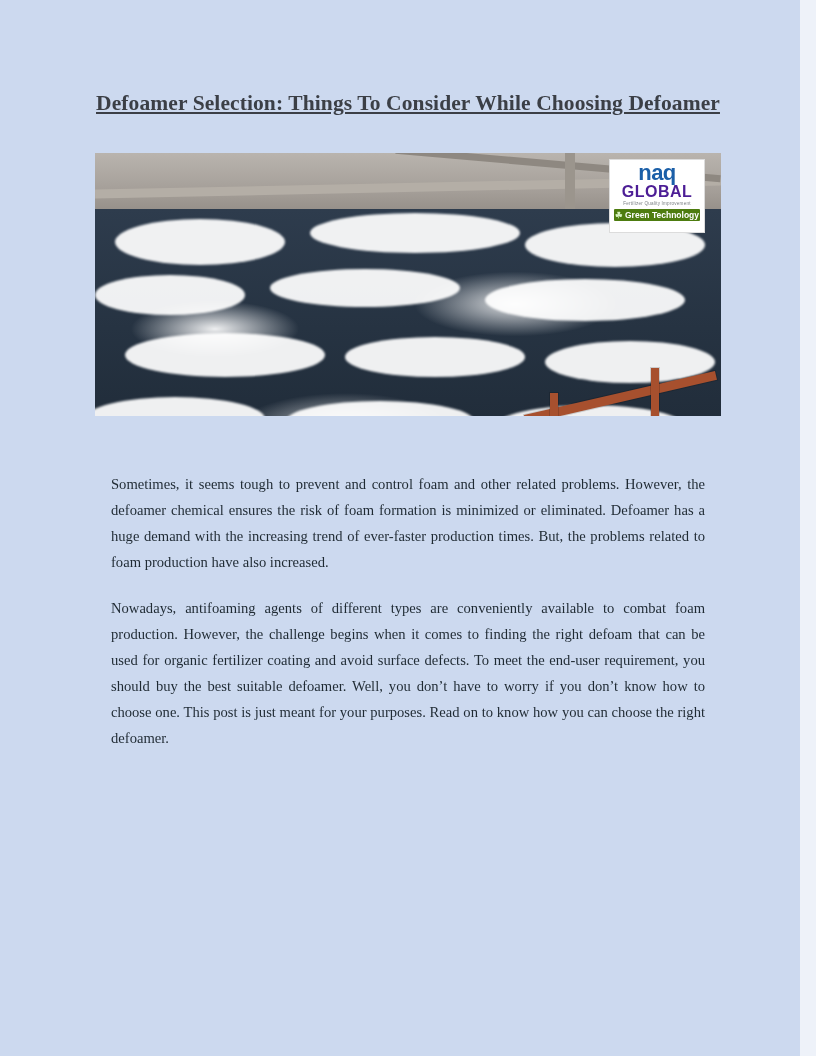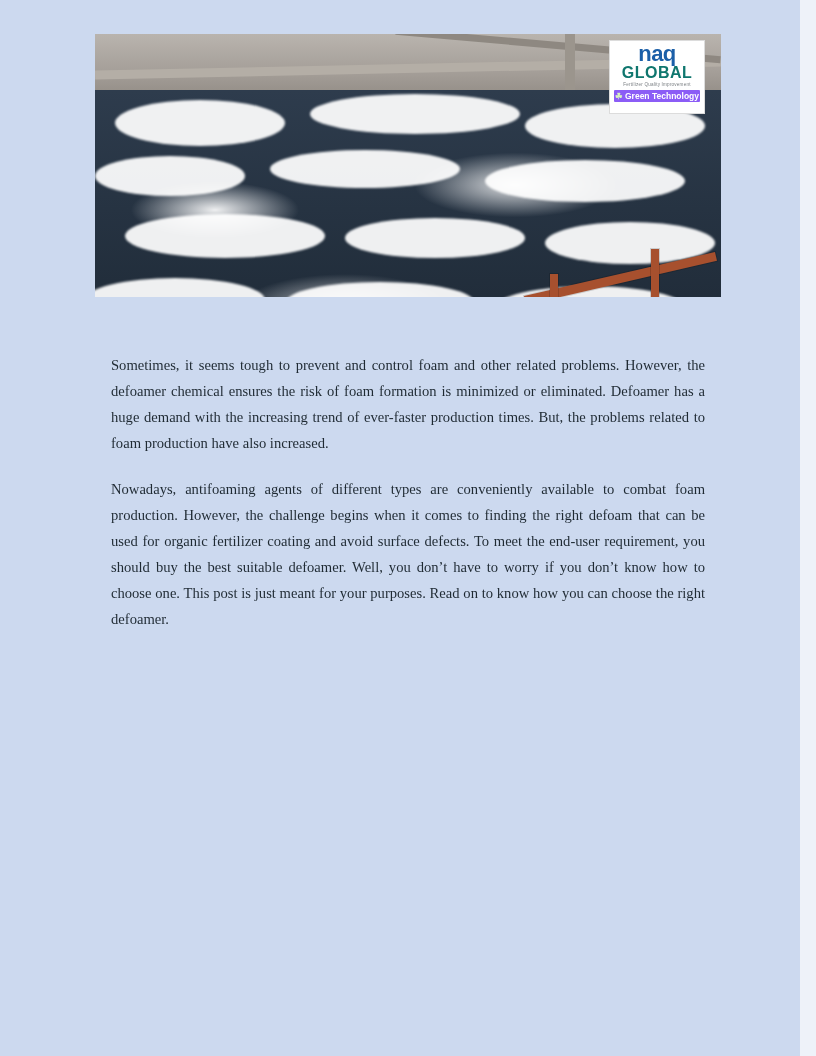--- a/index.html
+++ b/index.html
@@ -165,34 +165,34 @@
   .logo-naq {
     font-size: 22px;
     font-weight: bold;
     color: #1b5fa8;
     line-height: 0.95;
     letter-spacing: -0.5px;
   }
   .logo-global {
     font-size: 16px;
     font-weight: bold;
-    color: #0f766e;
+    color: #4c1d95;
     line-height: 1;
     letter-spacing: 0.5px;
   }
   .logo-tag {
     font-size: 4.6px;
     color: #7a7f83;
     line-height: 1.1;
     letter-spacing: 0.2px;
     margin-top: 1px;
   }
   .logo-green {
     margin-top: 3px;
-    background: #8b5cf6;
+    background: #4d7c0f;
     color: #ffffff;
     font-size: 8.5px;
     font-weight: bold;
     line-height: 12px;
     border-radius: 1px;
   }
   .logo-green span.leaf {
     color: #d8f3c0;
   }
   .hero-caption {
@@ -223,20 +223,21 @@
 </style>
 </head>
 <body>
 
 <div class="page">
 
   <div class="page-scroll-edge"></div>
 
   <div class="content">
 
+    <h1 class="doc-title">Defoamer Selection: Things To Consider While Choosing Defoamer</h1>
 
     <div class="hero">
       <div class="hero-sky"></div>
       <div class="hero-beam beam1"></div>
       <div class="hero-beam beam2"></div>
       <div class="hero-beam beam3"></div>
 
       <div class="hero-tank">
         <div class="foam-blob" style="left:20px; top:10px; width:170px; height:46px;"></div>
         <div class="foam-blob" style="left:215px; top:4px; width:210px; height:40px;"></div>

